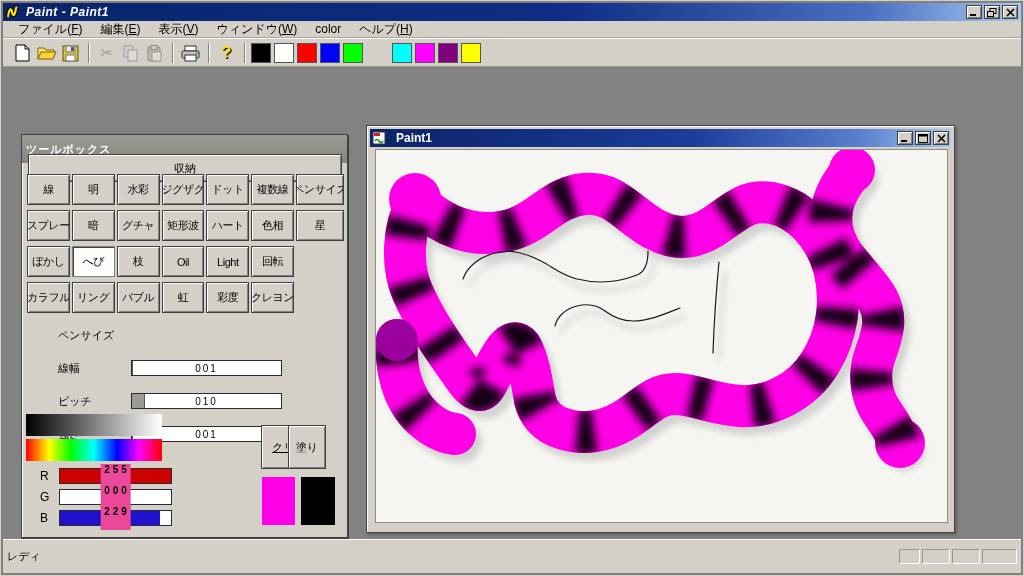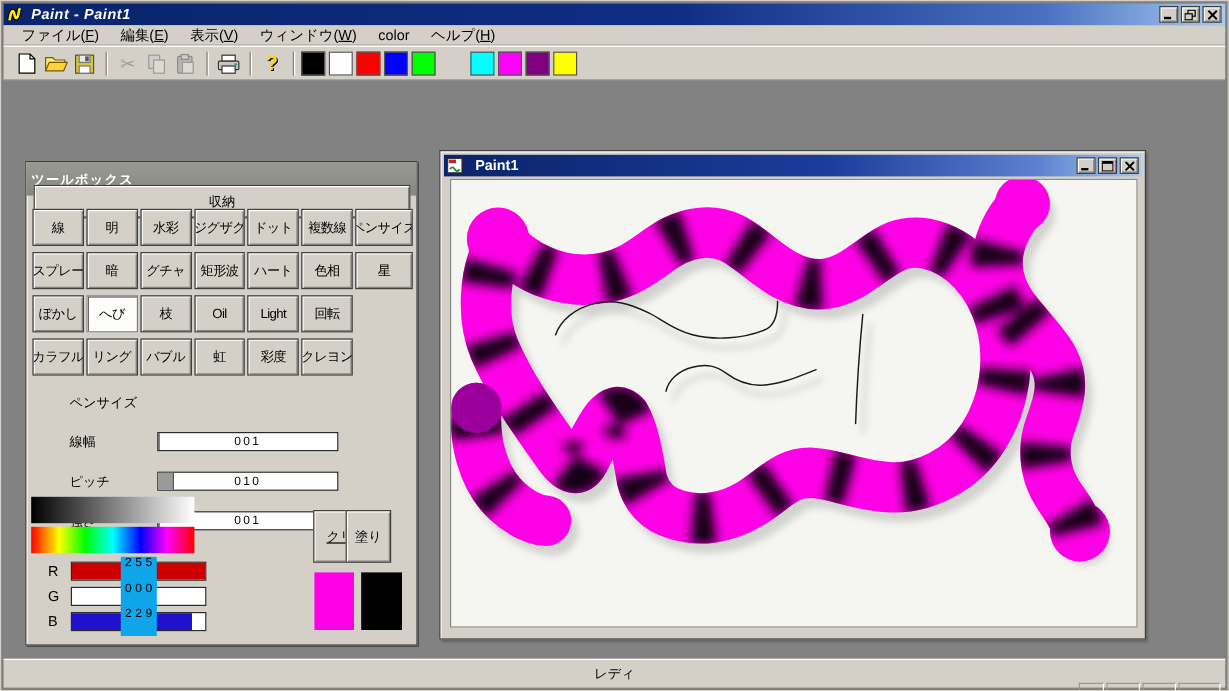--- a/index.html
+++ b/index.html
@@ -19,22 +19,22 @@
     display:flex; align-items:center; font-size:12px; padding-left:6px; border-bottom:1px solid #aaa69e; }
   .menu-item { padding:1px 9px; color:#000; }
   .toolbar { position:absolute; left:2px; top:37px; right:2px; height:29px; background:#d4d0c8;
     border-top:1px solid #fff; box-shadow:inset 0 -1px 0 #9a968e;
     display:flex; align-items:center; padding-left:8px; }
   .tbtn { width:23px; height:22px; display:flex; align-items:center; justify-content:center; margin-right:1px; }
   .tsep { width:2px; height:20px; margin:0 5px; border-left:1px solid #808080; border-right:1px solid #fff; }
   .swatch { width:20px; height:20px; margin-right:3px; border:1px solid #555; }
   .swgap { width:26px; }
   .mdi { position:absolute; left:2px; top:66px; right:2px; bottom:23px; background:#828282; overflow:hidden; }
-  .statusbar { position:absolute; left:2px; bottom:2px; right:2px; height:24px; background:#d4d0c8;
-    border-top:1px solid #fff; display:flex; align-items:center; font-size:11px; padding:4px 4px;flex-direction:column; }
+  .statusbar { position:absolute; left:2px; bottom:2px; right:2px; height:34px; background:#d4d0c8;
+    border-top:1px solid #fff; display:flex; align-items:center; font-size:11px; padding:16px 4px; }
   .spanels { margin-left:auto; display:flex; gap:2px; }
   .spanel { height:15px; border:1px solid; border-color:#989891 #fff #fff #989891; }
 
   
   .toolbox { position:absolute; left:18px; top:67px; width:327px; height:404px; background:#d4d0c8;
     border:1px solid #404040; box-shadow:inset 1px 1px 0 #fff, 1px 1px 0 #404040; }
   .tb-title { height:28px; background:linear-gradient(180deg,#9a9a94,#878781); color:#fff;
     font-size:11px; font-weight:bold; display:flex; align-items:center; padding:12px 4px; letter-spacing:1px; }
   .btn3d { background:#d4d0c8; border:1px solid #404040;
     box-shadow:inset 1px 1px 0 #fff, inset -1px -1px 0 #808080;
@@ -55,21 +55,21 @@
     font-size:10px; letter-spacing:2px; }
   .gradbar { position:absolute; left:4px; width:136px; height:22px; }
   .grad-gray { top:279px; background:linear-gradient(90deg,#000,#fff); }
   .grad-hue { top:304px; background:linear-gradient(90deg,#f00,#ff0 17%,#0f0 33%,#0ff 50%,#00f 67%,#f0f 83%,#f00); }
   .rgbrows { position:absolute; left:18px; top:333px; }
   .rgbrow { display:flex; align-items:center; height:16px; margin-bottom:5px; }
   .rgbrow .lbl { width:19px; font-size:12px; }
   .rgbbar { position:relative; width:113px; height:16px; background:#fff; border:1px solid #2a2a2a; }
   .rgbfill { position:absolute; left:0; top:0; bottom:0; }
   .chip { position:absolute; left:50%; top:50%; transform:translate(-50%,-50%);
-    background:#0ea5e9; color:#000; font-size:10px; letter-spacing:3px; padding:0 1px 12px 4px; line-height:12px; }
+    background:#ec4899; color:#000; font-size:10px; letter-spacing:3px; padding:0 1px 12px 4px; line-height:12px;font-weight:bold; }
   .clear-btn { position:absolute; left:239px; top:290px; width:56px; height:44px;text-decoration:underline; }
   .fill-btn  { position:absolute; left:266px; top:290px; width:38px; height:44px; }
   .cswatch { position:absolute; top:342px; height:48px; }
 
   
   .childwin { position:absolute; left:363px; top:58px; width:589px; height:408px; background:#d4d0c8;
     border:1px solid #404040; box-shadow:inset 1px 1px 0 #fff, 2px 2px 2px rgba(0,0,0,.25); }
   .cw-title { position:absolute; left:3px; top:3px; right:3px; height:18px;
     background:linear-gradient(90deg,#0a246a 0%,#1b3c9a 55%,#5b81cf 85%,#a6caf0 100%);
     display:flex; align-items:center; padding:0 2px; color:#fff; }

